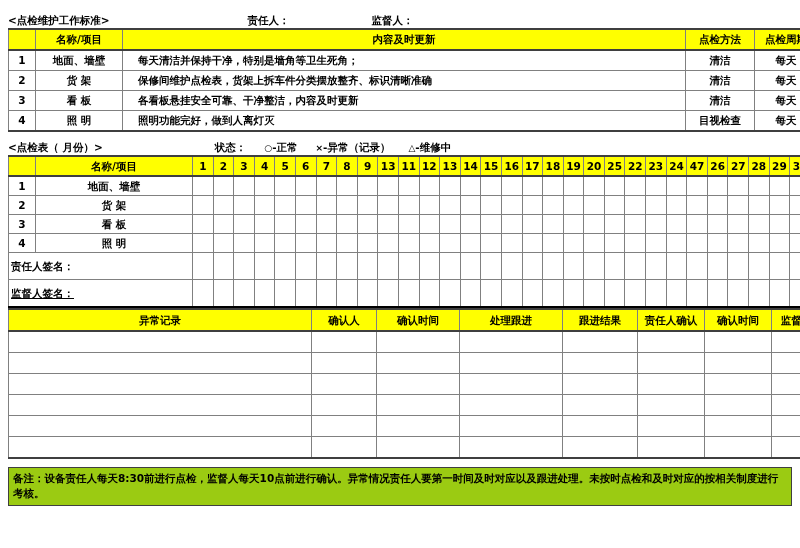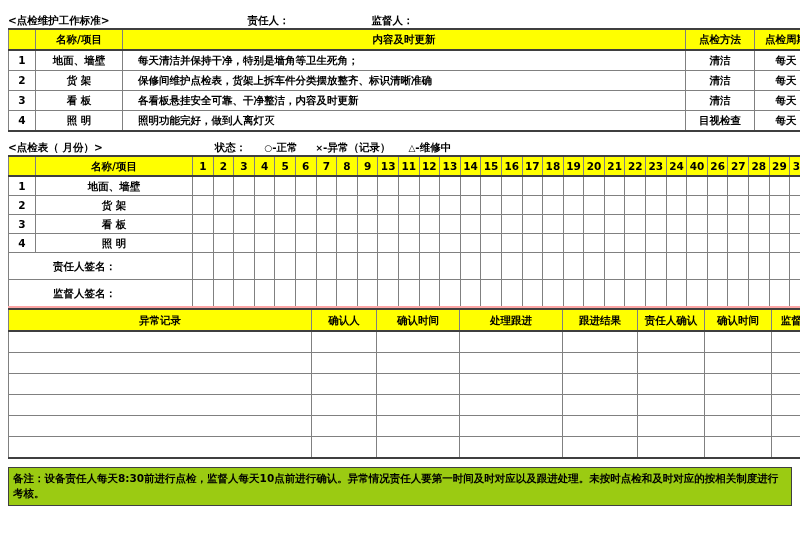--- a/index.html
+++ b/index.html
@@ -100,25 +100,25 @@
   #std-table tbody tr:last-child td { border-bottom: 2px solid #3f3f3f; }
 
   
   #chk-table td { height: 18px; line-height: 18px; }
   #chk-table .c-no   { width: 22px; }
   #chk-table .c-name { width: 152px; }
   #chk-table .c-day  { width: 19.6px; padding: 0; }
   #chk-table .sig-cell {
     height: 26px;
     line-height: 26px;
-    text-align: center;
+    text-align: left;
     padding-right: 34px;
   }
   #chk-table .sig-blank { height: 26px; }
-  #chk-table tbody tr:last-child td { border-bottom: 2px solid #fca5a5; }
+  #chk-table tbody tr:last-child td { border-bottom: 2px solid #000000; text-decoration: underline; }
 
   
   #exc-table td { height: 20px; line-height: 20px; }
   #exc-table .r-body td { height: 20px; }
   #exc-table tbody tr:last-child td { border-bottom: 2px solid #3f3f3f; }
 
   
   .note {
     margin-top: 8px;
     background: #9BCB12;
@@ -216,25 +216,25 @@
           <td class="hdr c-day">11</td>
           <td class="hdr c-day">12</td>
           <td class="hdr c-day">13</td>
           <td class="hdr c-day">14</td>
           <td class="hdr c-day">15</td>
           <td class="hdr c-day">16</td>
           <td class="hdr c-day">17</td>
           <td class="hdr c-day">18</td>
           <td class="hdr c-day">19</td>
           <td class="hdr c-day">20</td>
-          <td class="hdr c-day">21</td>
+          <td class="hdr c-day">25</td>
           <td class="hdr c-day">22</td>
           <td class="hdr c-day">23</td>
           <td class="hdr c-day">24</td>
-          <td class="hdr c-day">40</td>
+          <td class="hdr c-day">47</td>
           <td class="hdr c-day">26</td>
           <td class="hdr c-day">27</td>
           <td class="hdr c-day">28</td>
           <td class="hdr c-day">29</td>
           <td class="hdr c-day">30</td>
         </tr>
     </thead>
     <tbody id="chk-body">
 
     <tr>

